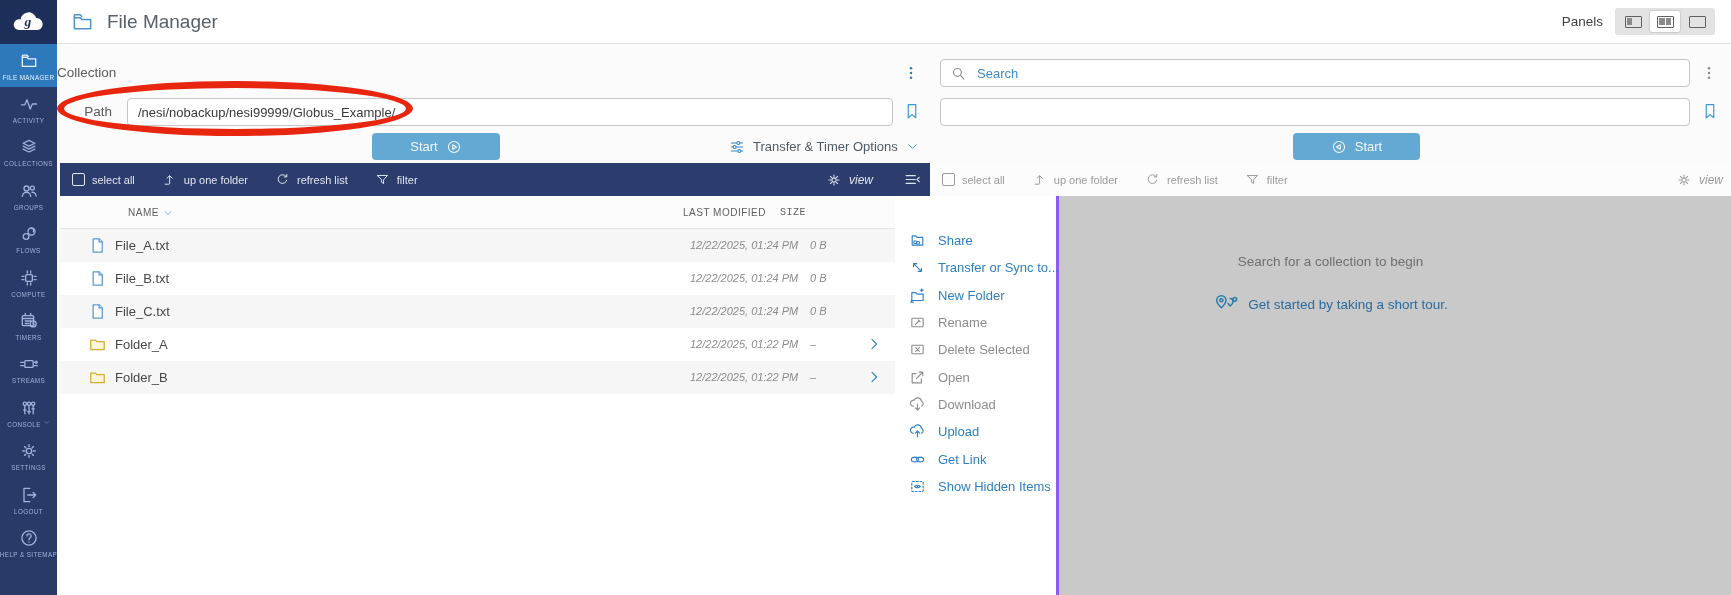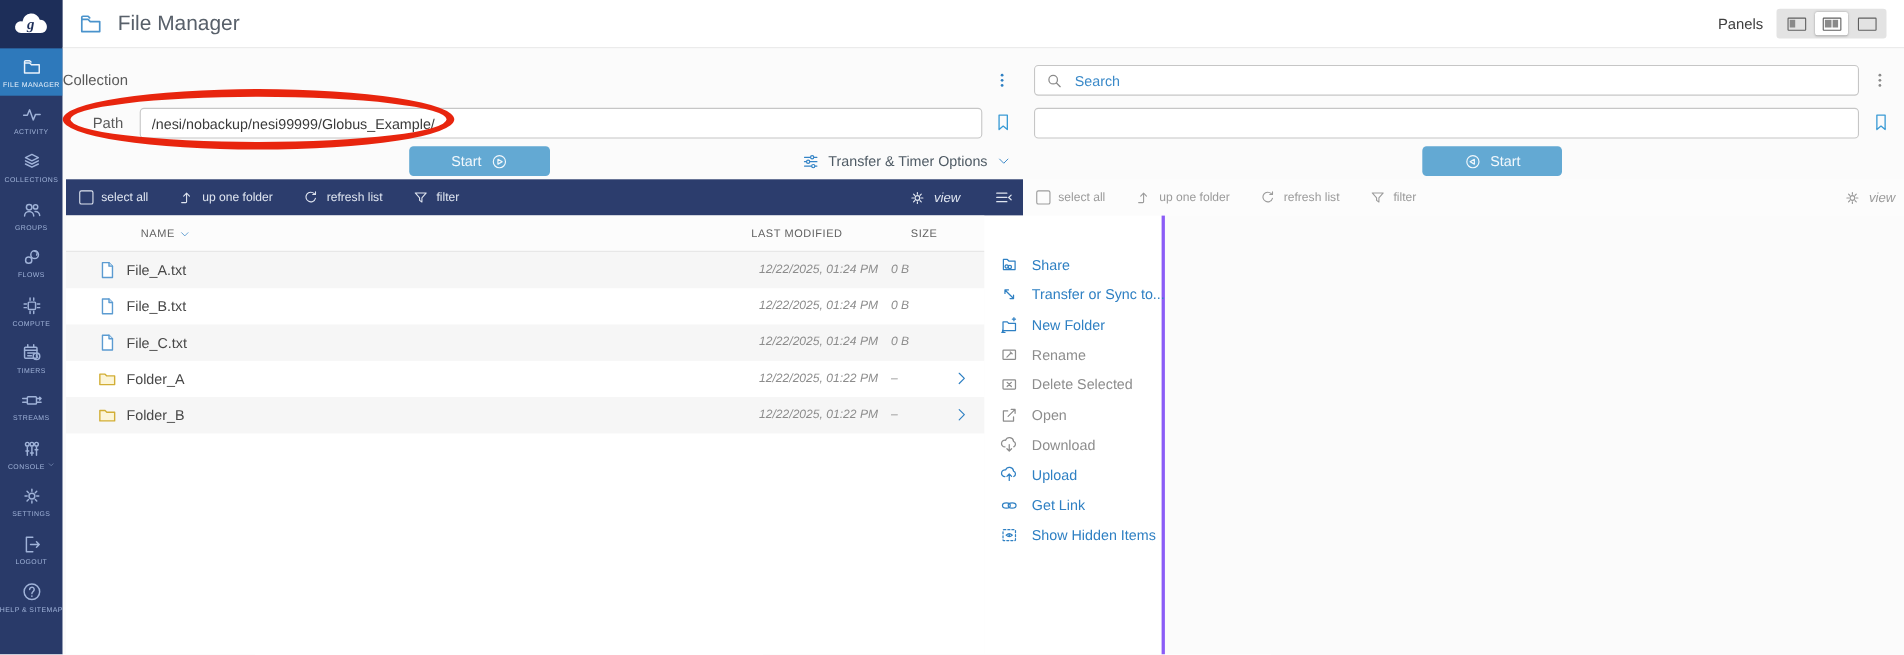--- a/index.html
+++ b/index.html
@@ -102,21 +102,21 @@
   .tb-collapse{margin-left:30px;cursor:pointer;}
   .tb-collapse svg{width:19px;height:17px;}
 
   
   .file-list{position:absolute;left:3px;top:152px;width:835px;height:399px;background:#fff;}
   .list-header{position:relative;height:33px;border-bottom:1px solid #e4e4e4;background:#fcfcfc;}
   .col{position:absolute;top:0;line-height:33px;font-size:10px;letter-spacing:.5px;color:#5f5f5f;cursor:pointer;}
   .col-name{left:68px;display:flex;align-items:center;gap:4px;}
   .col-name svg{width:10px;height:10px;color:#3484c6;}
   .col-mod{left:623px;}
-  .col-size{left:768px;}
+  .col-size{left:720px;font-family:Liberation Mono, monospace;}
   .row{position:relative;height:33px;cursor:pointer;}
   .row.odd{background:#f6f6f6;}
   .row-icon{position:absolute;left:28px;top:7px;}
   .row-icon svg{width:19px;height:19px;}
   .doc-ic{color:#5b9bd1;}
   .folder-ic{color:#d2ae35;}
   .row-name{position:absolute;left:55px;line-height:33px;font-size:13px;color:#474747;}
   .row-mod{position:absolute;left:630px;line-height:33px;font-size:11px;font-style:italic;color:#8c8c8c;}
   .row-size{position:absolute;left:750px;line-height:33px;font-size:11px;font-style:italic;color:#8c8c8c;}
   .row-chevron{position:absolute;left:806px;top:8px;color:#2f80c3;}
@@ -539,20 +539,34 @@
           <span class="row-mod">12/22/2025, 01:22 PM</span>
           <span class="row-size">–</span>
           <span class="row-chevron">
             <svg viewBox="0 0 24 24" class="st">
                 <path d="M9 5 l7 7 -7 7"></path>
               </svg>
           </span>
         </div>
       </div>
 
+      <div class="gray-panel">
+        <div class="empty-msg">Search for a collection to begin</div>
+        <div class="tour-row">
+          <span class="tour-icon">
+            <svg viewBox="0 0 28 24" class="st">
+                <path d="M9 3 a5 5 0 0 1 5 5 c0 3.4-5 8-5 8 s-5-4.6-5-8 a5 5 0 0 1 5-5 z"></path>
+                <circle cx="9" cy="8" r="1.7"></circle>
+                <path d="M18.5 6 a3.2 3.2 0 0 1 3.2 3.2 c0 2.2-3.2 5-3.2 5 s-1.4-1.3-2.3-2.8"></path>
+                <circle cx="23.5" cy="7" r="2"></circle>
+              </svg>
+          </span>
+          <span class="tour-link">Get started by taking a short tour.</span>
+        </div>
+      </div>
 
       <div class="ctx-menu">
         <div class="menu-item">
           <svg viewBox="0 0 24 24" class="st">
               <path d="M4.5 5.5 h5 l2 2 h8 v11 h-15 z"></path>
               <circle cx="8.7" cy="14.5" r="2.1"></circle>
               <circle cx="12.8" cy="15.2" r="2.1"></circle>
             </svg>
           <span class="mi-label">Share</span>
         </div>

